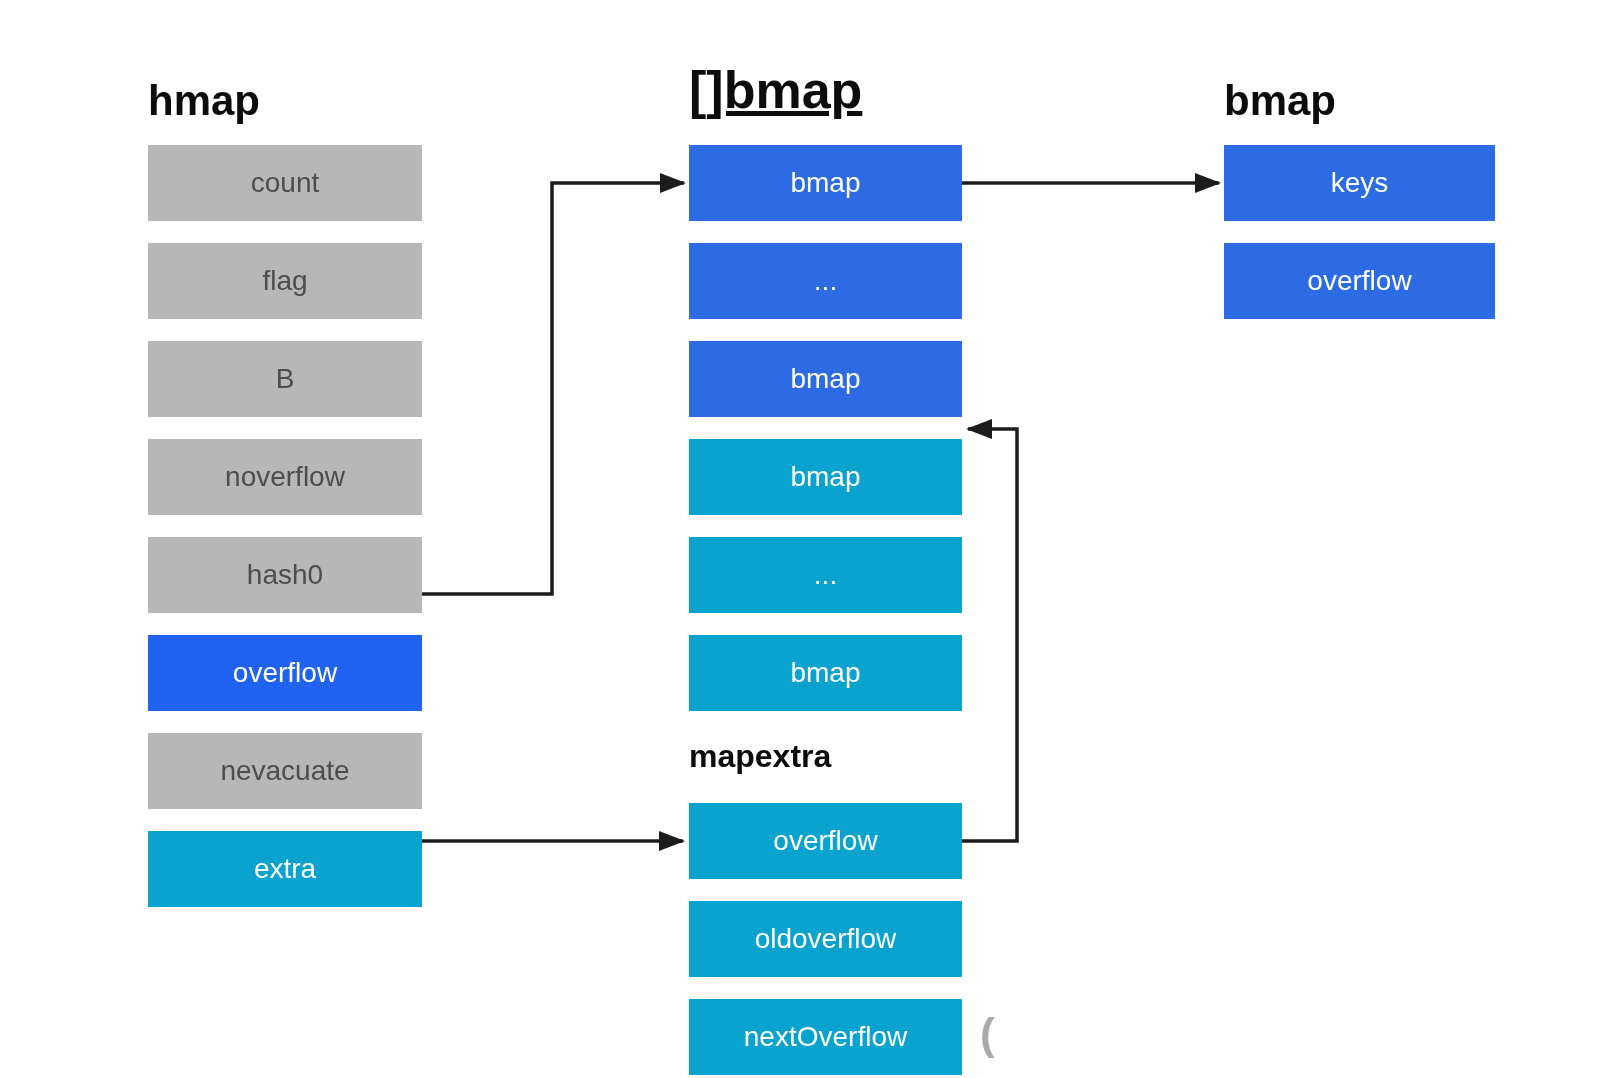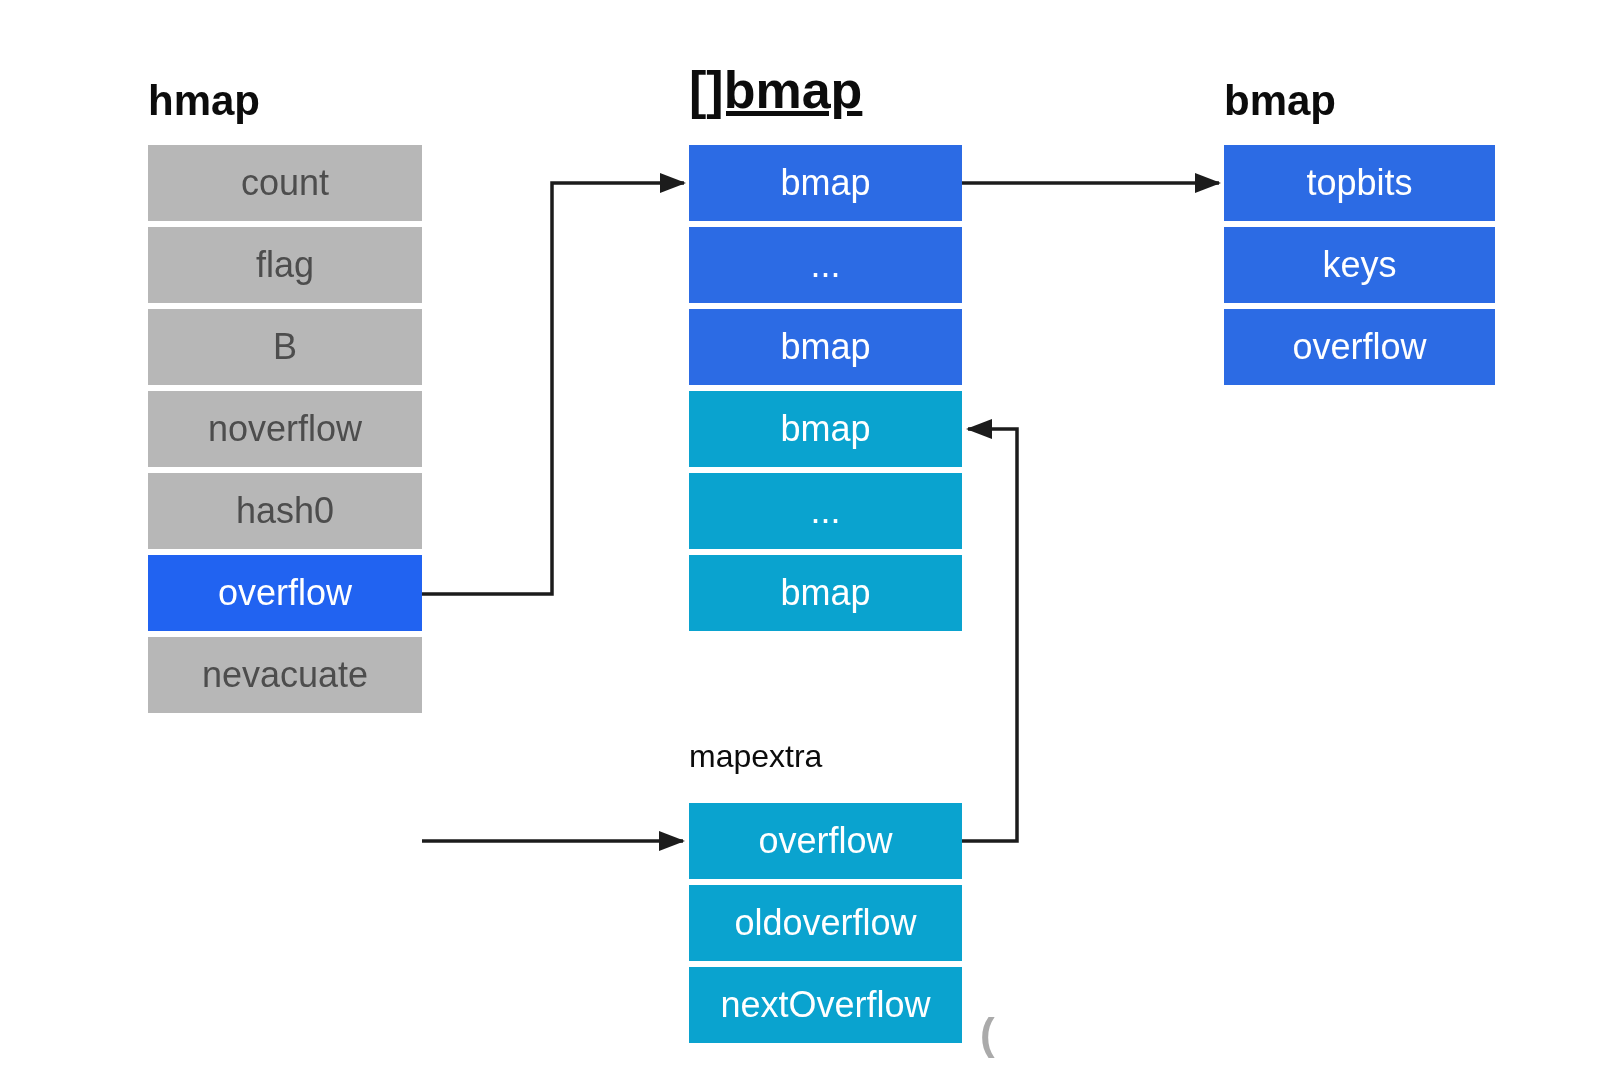--- a/index.html
+++ b/index.html
@@ -7,26 +7,26 @@
     position:relative; width:1608px; height:1078px;
     background:#ffffff; overflow:hidden;
     font-family:"Liberation Sans", sans-serif;
   }
   .arrows { position:absolute; left:0; top:0; width:1608px; height:1078px; }
   .arrow-line { fill:none; stroke:var(--c-arrow,#1c1c1c); stroke-width:3.5px; }
   .col-title {
     position:absolute; text-align:left; color:var(--c-title,#0c0c0c);
     font-weight:bold; line-height:1;
   }
-  .col-title.light { font-weight:normal; }
+  .col-title.light { font-weight:bold; }
   .col { position:absolute; }
   .row {
-    height:76px; margin-bottom:6px;
+    height:76px; margin-bottom:22px;
     display:flex; align-items:center; justify-content:center;
-    font-size:36px; color:#ffffff; line-height:1;
+    font-size:28px; color:#ffffff; line-height:1;
   }
   .row.gray { background:var(--c-graybg,#b7b7b7); color:var(--c-graytext,#4d4d4d); }
   .row.blue { background:var(--c-blue,#2c6be4); }
   .row.bluebright { background:var(--c-bluebright,#2163f1); }
   .row.cyan { background:var(--c-cyan,#0aa3cf); }
   .watermark {
     position:absolute; left:1283px; top:998px; width:280px;
     font-size:24px; letter-spacing:1px; color:#ffffff; white-space:nowrap;
     text-shadow:-1px -1px 0 #9a9a9a, 1px 1px 1px #c9c9c9;
   }
@@ -54,35 +54,35 @@
 
   <div class="col-title" style="left:148px; top:80px; width:274px; font-size:42px;">hmap</div>
   <div class="col" style="left:148px; top:145px; width:274px;">
     <div class="row gray">count</div>
     <div class="row gray">flag</div>
     <div class="row gray">B</div>
     <div class="row gray">noverflow</div>
     <div class="row gray">hash0</div>
     <div class="row bluebright">overflow</div>
     <div class="row gray">nevacuate</div>
+    <div class="row cyan">extra</div>
   </div>
 
   <div class="col-title" style="left:689px; top:64px; width:273px; font-size:52px;text-decoration:underline;">[]bmap</div>
   <div class="col" style="left:689px; top:145px; width:273px;">
     <div class="row blue">bmap</div>
     <div class="row blue">...</div>
     <div class="row blue">bmap</div>
     <div class="row cyan">bmap</div>
     <div class="row cyan">...</div>
     <div class="row cyan">bmap</div>
   </div>
 
   <div class="col-title" style="left:1224px; top:80px; width:271px; font-size:42px;">bmap</div>
   <div class="col" style="left:1224px; top:145px; width:271px;">
-    <div class="row blue">topbits</div>
     <div class="row blue">keys</div>
     <div class="row blue">overflow</div>
   </div>
 
   <div class="col-title light" style="left:689px; top:740px; width:273px; font-size:32px;">mapextra</div>
   <div class="col" style="left:689px; top:803px; width:273px;">
     <div class="row cyan">overflow</div>
     <div class="row cyan">oldoverflow</div>
     <div class="row cyan">nextOverflow</div>
   </div>

